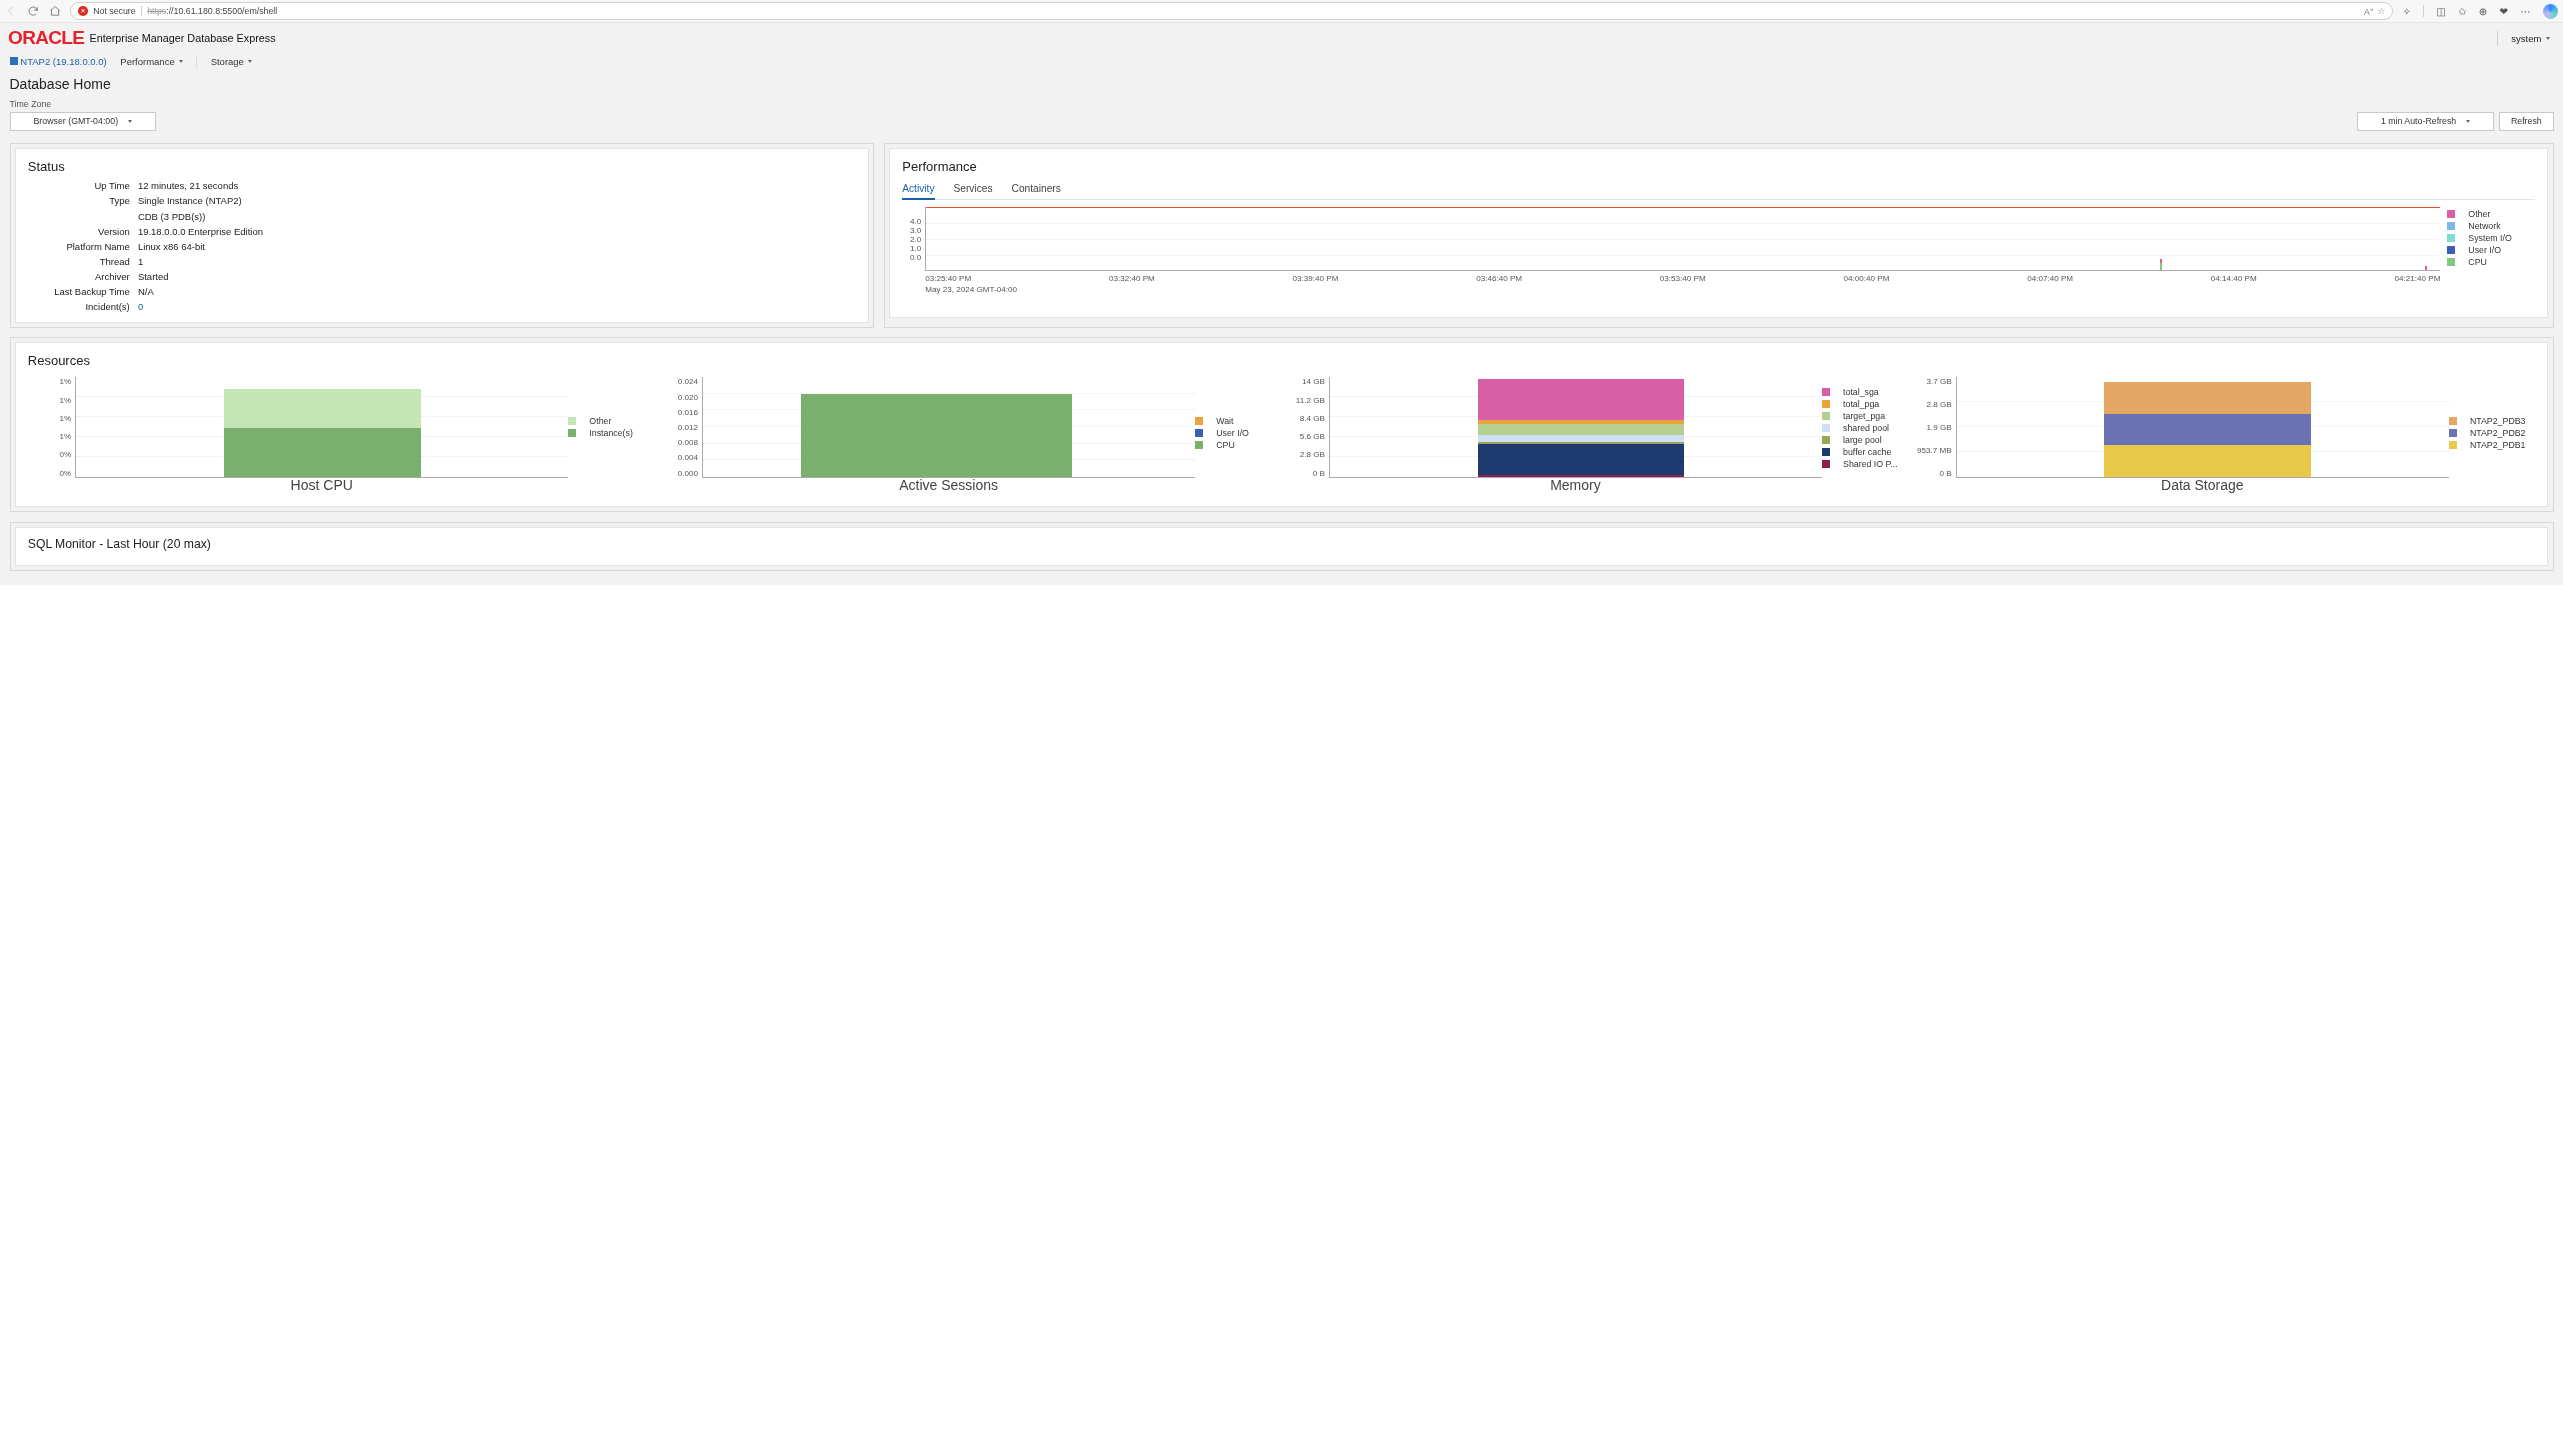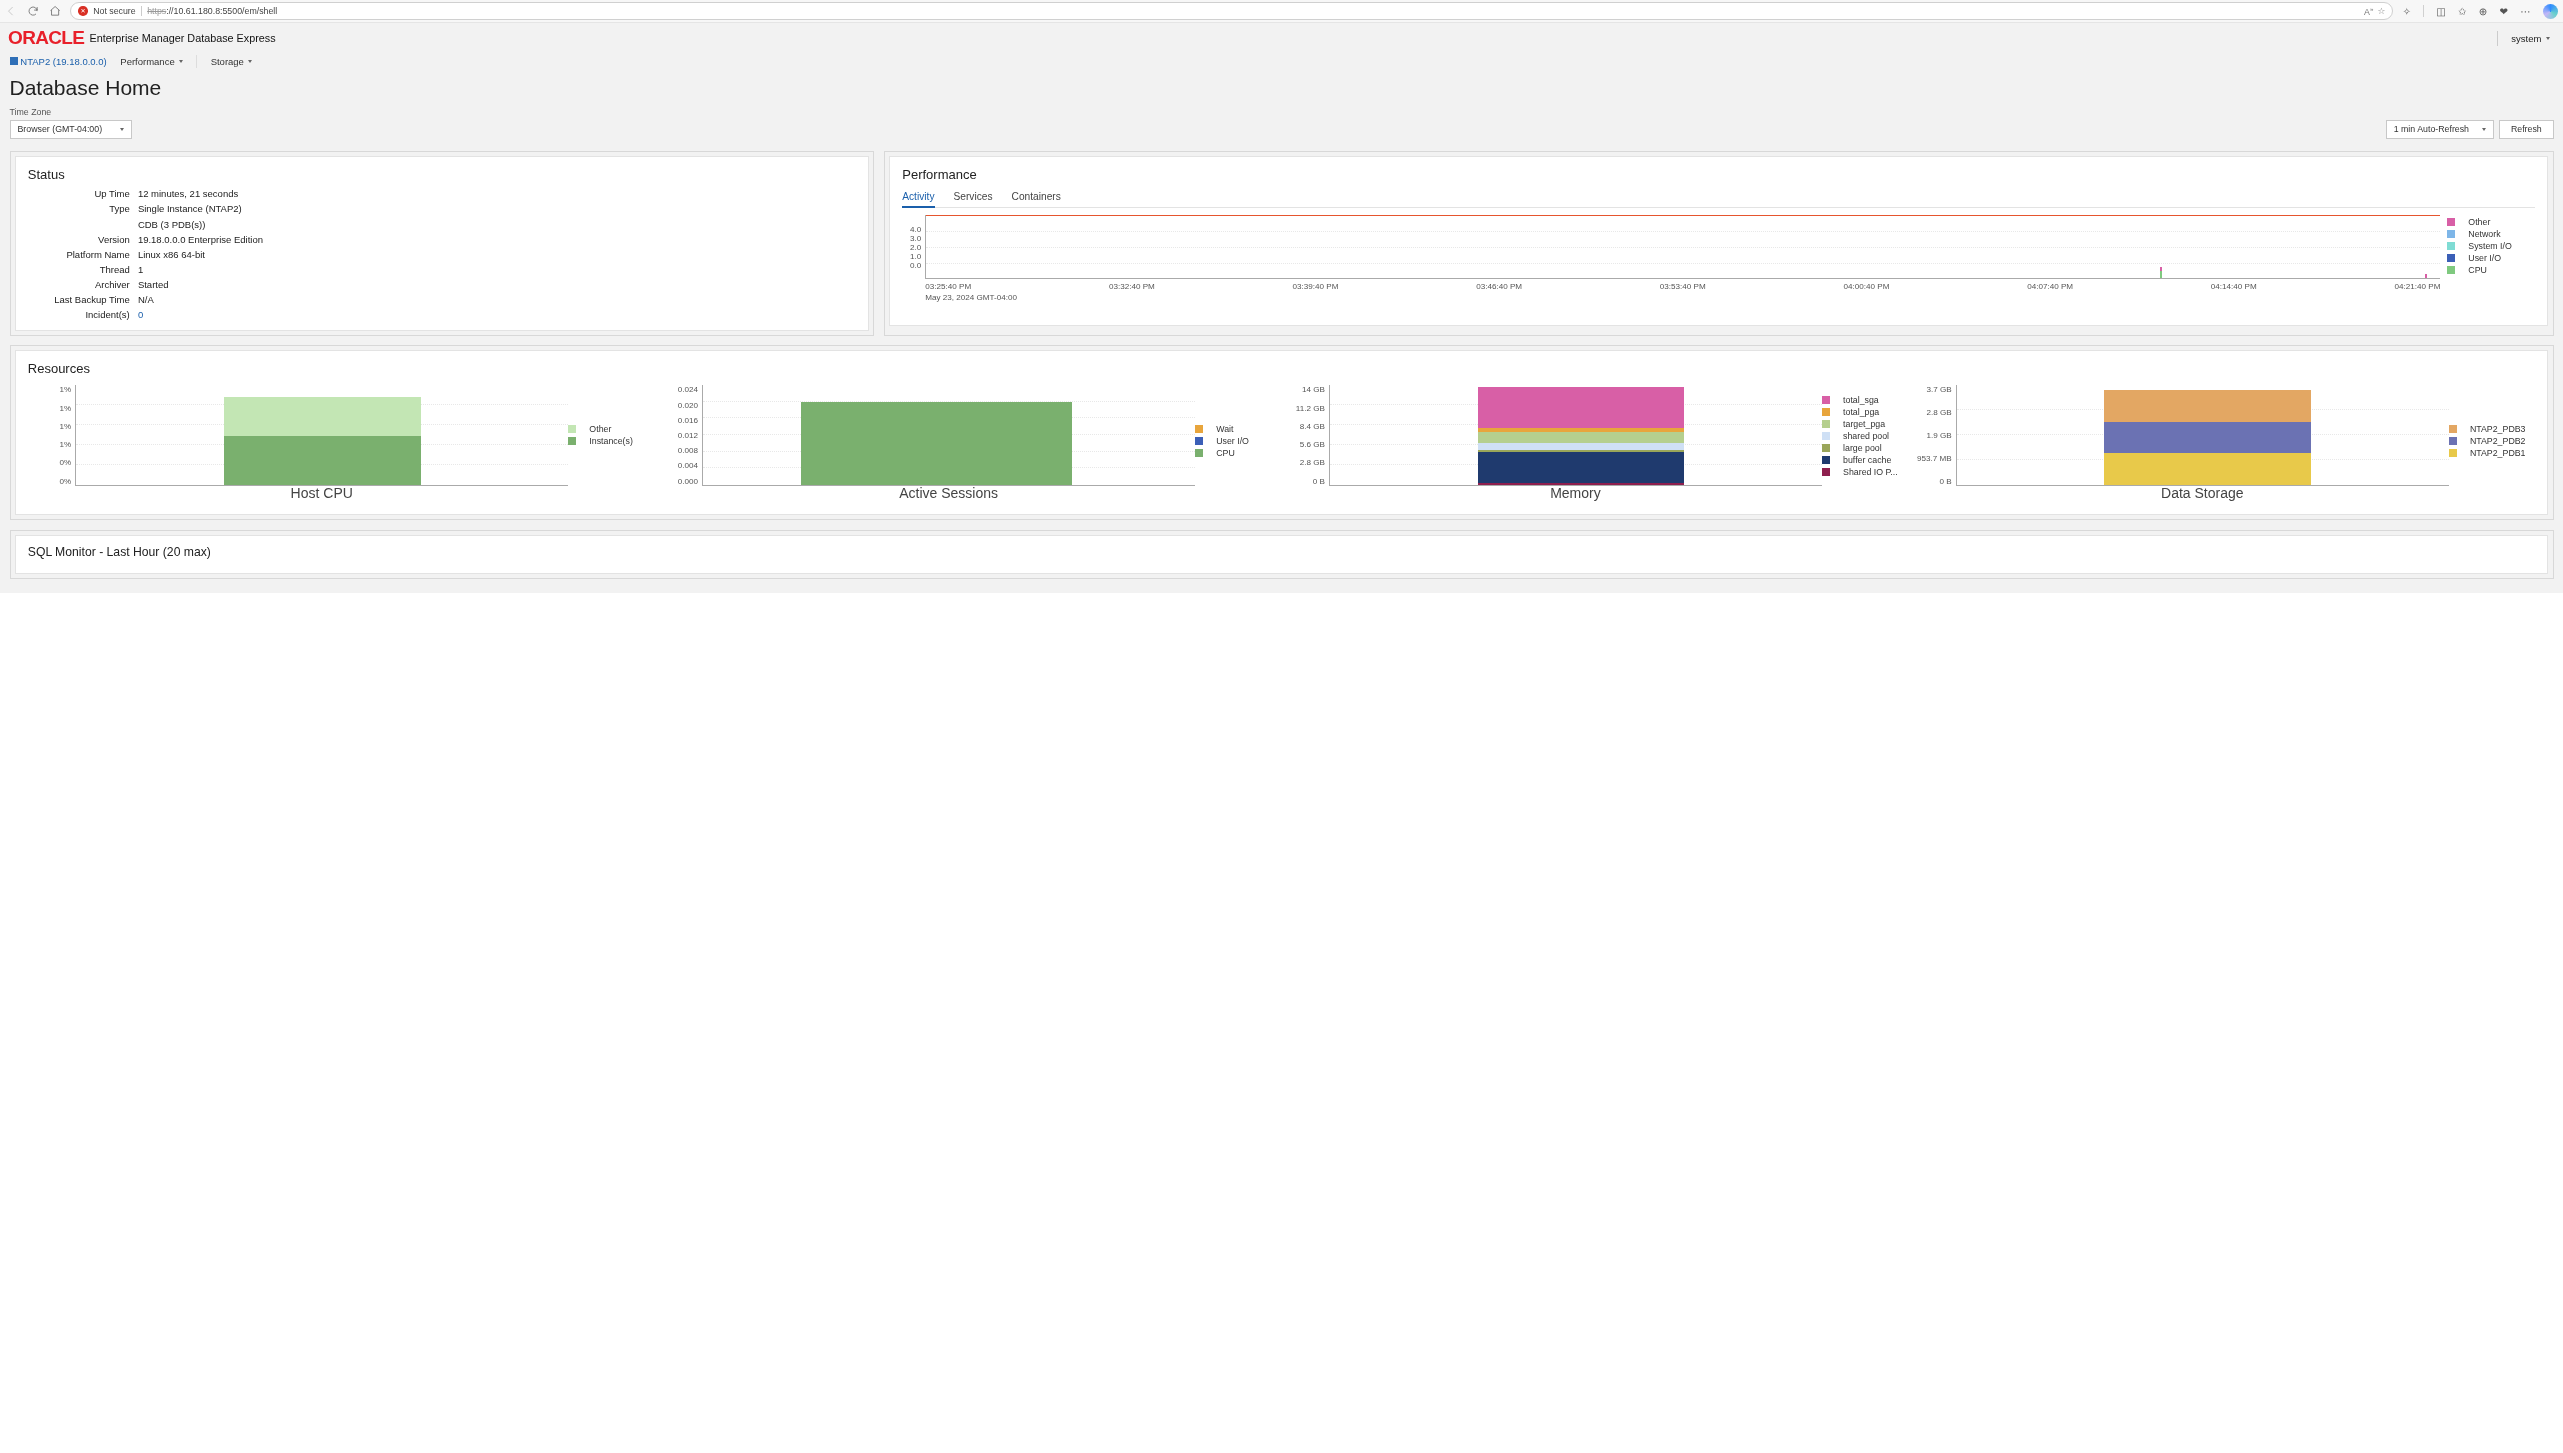--- a/index.html
+++ b/index.html
@@ -33,26 +33,26 @@
 
 
 .sub-nav { display:flex; align-items:center; gap:12.2px; padding:2.7px 9.5px 5.4px; background:#f2f2f2; font-size:9.5px; }
 .db-pill { display:flex; align-items:center; gap:2.7px; color:#1a5fab; }
 .db-pill .cube { width:8.1px; height:8.1px; background:#2f6fb7; display:inline-block; }
 .nav-item { display:flex; align-items:center; gap:4.1px; color:#333; padding:2.7px 1.4px;}
 .nav-sep { width:0.7px; height:13.5px; background:#ddd; }
 
 
 .page-head { padding:1.4px 9.5px 6.8px; background:#f2f2f2; }
-.page-head h1 { font-size:21px; font-weight:400; color:#222; }
+.page-head h1 { font-size:14px; font-weight:400; color:#222; }
 
 
 .toolbar { display:flex; align-items:flex-end; padding:0 9.5px 6.8px; background:#f2f2f2; }
 .toolbar .lbl { font-size:8.8px; color:#555; margin-bottom:2.7px; display:block; }
-.select { display:inline-flex; align-items:center; justify-content:space-between; background:#fff; border:0.7px solid #c8c8c8; height:19px; padding:0 7px; font-size:8.8px; color:#333; min-width:122px; }
+.select { display:inline-flex; align-items:center; justify-content:space-between; background:#fff; border:0.7px solid #c8c8c8; height:19px; padding:0 23px; font-size:8.8px; color:#333; min-width:122px; }
 .select .caret { margin-left:9.5px; }
 .toolbar-right { margin-left:auto; display:flex; gap:5.4px; }
 .btn { display:inline-flex; align-items:center; justify-content:center; height:19px; padding:0 10.8px; background:#fff; border:0.7px solid #c8c8c8; font-size:8.8px; color:#333; }
 
 
 .content { padding:5.4px 9.5px 13.5px; background:#f2f2f2; display:flex; flex-direction:column; gap:9.5px; }
 .row { display:flex; gap:9.5px; }
 .panel { background:#fff; border:0.7px solid #d8d8d8; padding:9.5px 12.2px; }
 .panel-frame { border:0.7px solid #d8d8d8; padding:4.1px; }
 .panel-frame > .panel { border:0.7px solid #e3e3e3; }

